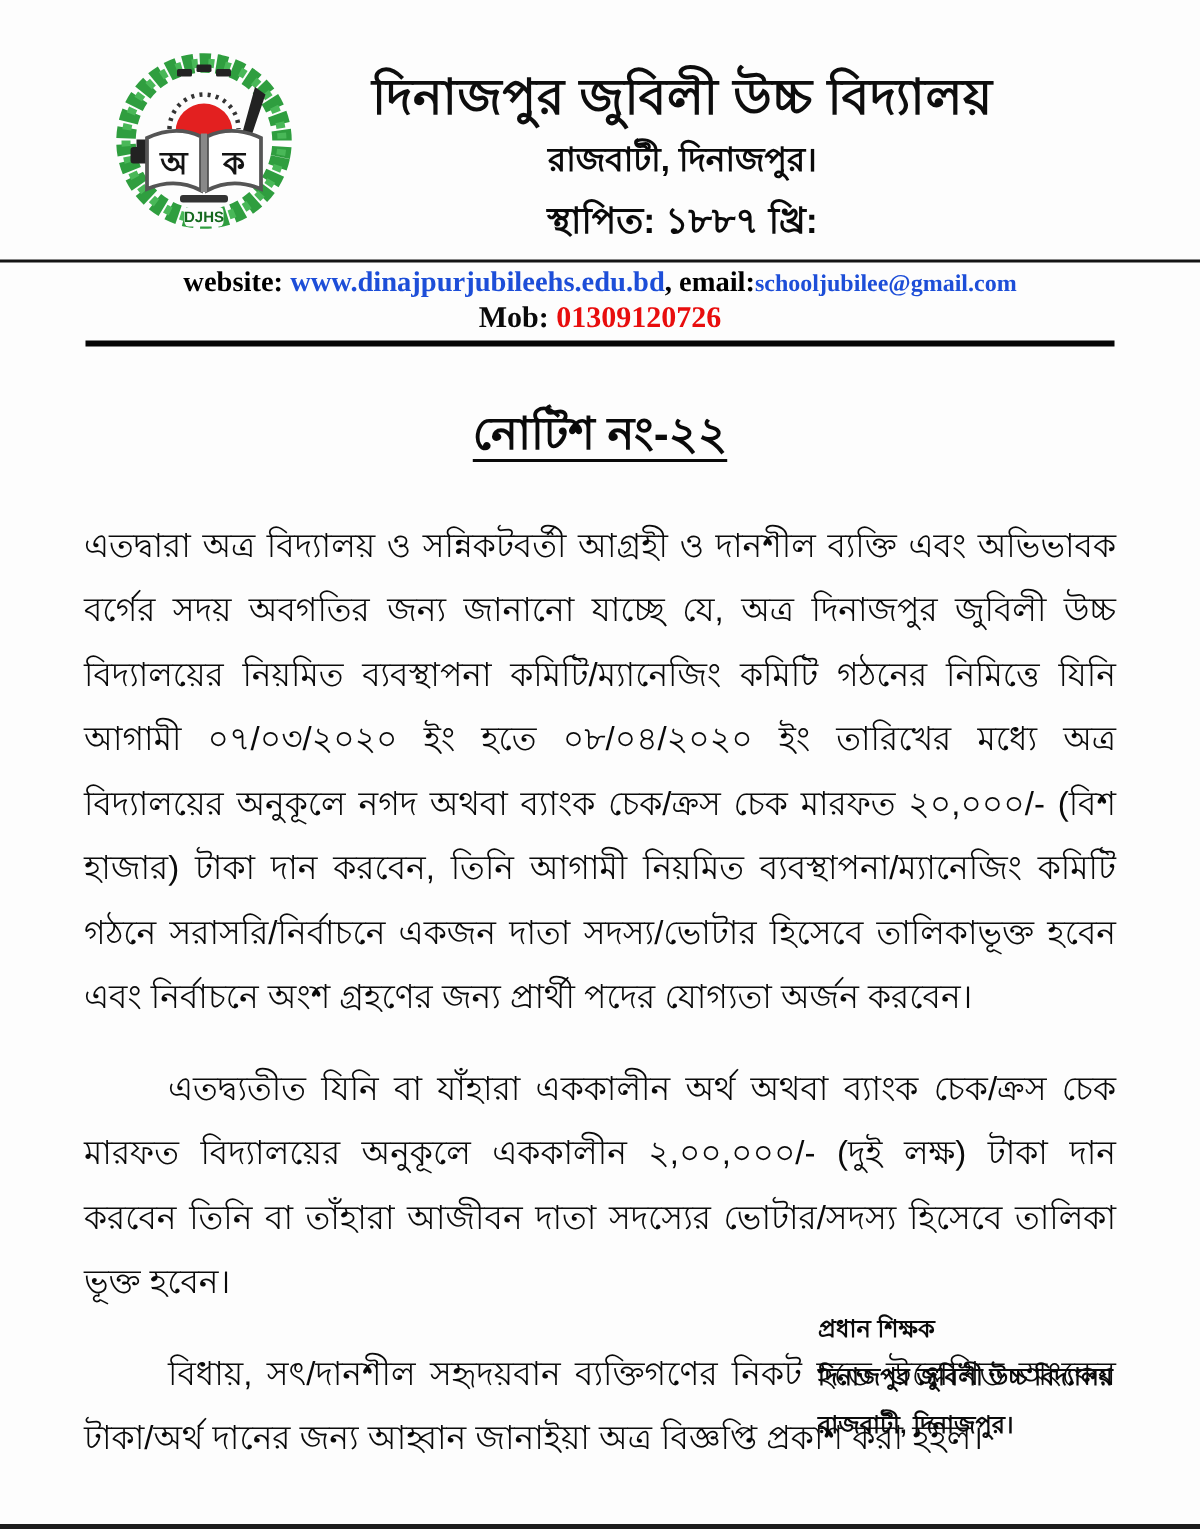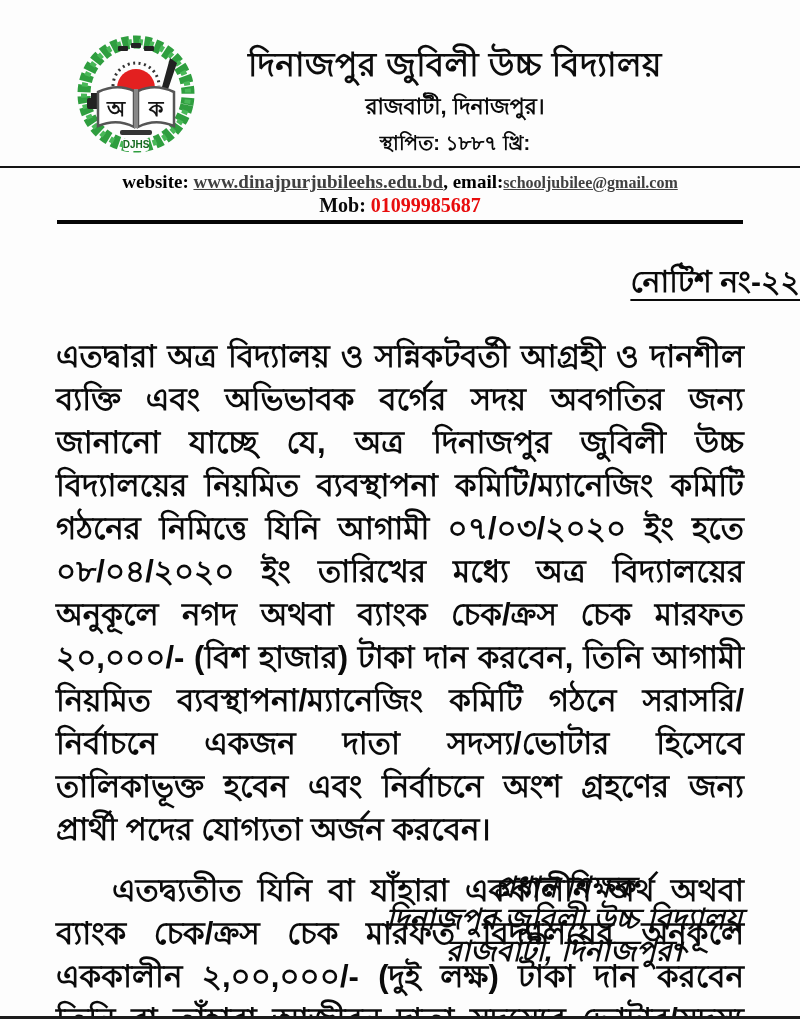--- a/index.html
+++ b/index.html
@@ -19,58 +19,58 @@
   .logo {
     position:absolute; left:70px; top:30px;
     width:132px; height:128px;
   }
   .head-text { margin-left:200px; width:510px; text-align:center; }
   .school-name {
     font-size:33px; font-weight:bold; color:#0d0d0d;
     letter-spacing:0.5px; margin-top:16px; line-height:1.25;
   }
   .school-address { font-size:22px; font-weight:bold; margin-top:4px; }
-  .established    { font-size:20px; font-weight:bold; margin-top:2px; }
+  .established    { font-size:24px; font-weight:bold; margin-top:2px; }
 
   .thin-rule  { height:2px; background:#151515; margin-top:5px; }
   .contact-line {
     text-align:center; margin-top:3px;
     font-family:"Liberation Serif","DejaVu Serif",serif;
     font-weight:bold; font-size:19px; color:#000;
   }
   .contact-line .link {
-    color:#404040; text-decoration:underline; cursor:pointer;
+    color:#1d4ed8; cursor:pointer;
   }
   .contact-line .email { font-size:16px;margin-top:10px; }
   .mob-line {
     text-align:center; margin-top:1px;
     font-family:"Liberation Serif","DejaVu Serif",serif;
     font-weight:bold; font-size:20px;
   }
   .mob-num { color:#e80d0d; }
   .thick-rule { height:4px; background:#050505; margin:3px 57px 0 57px; }
 
   
   .notice-title {
-    text-align:right; margin-top:34px;
+    text-align:center; margin-top:34px;
     font-size:30px; font-weight:bold;
     text-decoration:underline; text-underline-offset:7px;
     text-decoration-thickness:2px;
   }
   .body-p {
-    margin:0 56px; font-size:31px; line-height:43px;
-    text-align:justify; font-weight:700;
+    margin:0 56px; font-size:22px; line-height:43px;
+    text-align:justify; font-weight:400;
   }
   .body-p.first  { margin-top:26px; }
   .body-p.indent { text-indent:56px; margin-top:18px; }
 
   
   .signature {
     position:absolute; right:58px; bottom:52px;
-    text-align:center; font-size:29px; font-weight:bold; line-height:32px;font-style:italic;
+    text-align:left; font-size:16px; font-weight:bold; line-height:32px;
   }
 
   .bottom-line {
     position:absolute; left:0; right:0; bottom:0;
     height:3px; background:#1c1c1c;
   }
 </style>
 </head>
 <body>
 
@@ -130,21 +130,21 @@
 
   <div class="thin-rule"></div>
 
   <div class="contact-line">
     <span>website:</span>
     <span class="link">www.dinajpurjubileehs.edu.bd</span><span>, email:</span><span class="link email">schooljubilee@gmail.com</span>
   </div>
 
   <div class="mob-line">
     <span>Mob:</span>
-    <span class="mob-num">01099985687</span>
+    <span class="mob-num">01309120726</span>
   </div>
 
   <div class="thick-rule"></div>
 
   <main>
     <h2 class="notice-title">নোটিশ নং-২২</h2>
     <p class="body-p first">এতদ্বারা অত্র বিদ্যালয় ও সন্নিকটবর্তী আগ্রহী ও দানশীল ব্যক্তি এবং অভিভাবক বর্গের সদয় অবগতির জন্য জানানো যাচ্ছে যে, অত্র দিনাজপুর জুবিলী উচ্চ বিদ্যালয়ের নিয়মিত ব্যবস্থাপনা কমিটি/ম্যানেজিং কমিটি গঠনের নিমিত্তে যিনি  আগামী ০৭/০৩/২০২০ ইং হতে ০৮/০৪/২০২০ ইং তারিখের মধ্যে অত্র বিদ্যালয়ের অনুকূলে নগদ অথবা ব্যাংক চেক/ক্রস চেক মারফত ২০,০০০/- (বিশ হাজার) টাকা দান করবেন, তিনি আগামী নিয়মিত ব্যবস্থাপনা/ম্যানেজিং কমিটি গঠনে সরাসরি/নির্বাচনে  একজন দাতা সদস্য/ভোটার হিসেবে তালিকাভূক্ত হবেন এবং নির্বাচনে অংশ গ্রহণের জন্য প্রার্থী পদের যোগ্যতা অর্জন করবেন।</p>
     <p class="body-p indent">এতদ্ব্যতীত যিনি বা যাঁহারা এককালীন অর্থ অথবা ব্যাংক চেক/ক্রস চেক মারফত বিদ্যালয়ের অনুকূলে এককালীন ২,০০,০০০/- (দুই লক্ষ) টাকা দান করবেন তিনি বা তাঁহারা আজীবন দাতা সদস্যের ভোটার/সদস্য হিসেবে তালিকা ভূক্ত হবেন।</p>
     <p class="body-p indent">বিধায়, সৎ/দানশীল সহৃদয়বান ব্যক্তিগণের নিকট হতে উল্লেখিত অংকের টাকা/অর্থ দানের জন্য আহ্বান জানাইয়া অত্র বিজ্ঞপ্তি প্রকাশ করা হইল।</p>
   </main>

